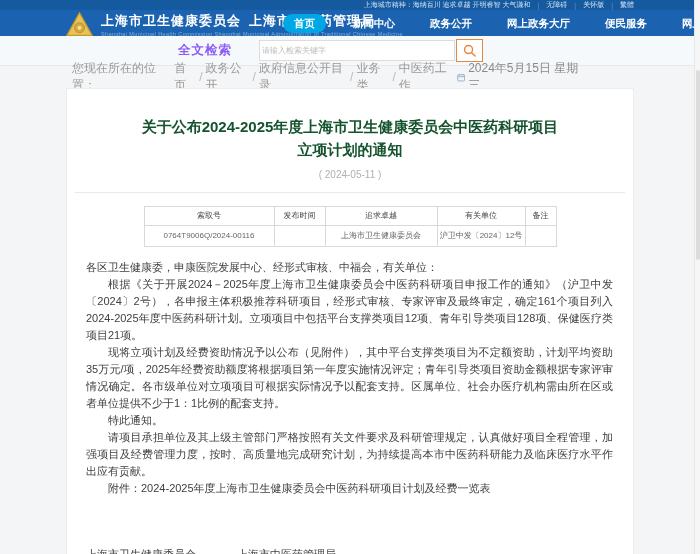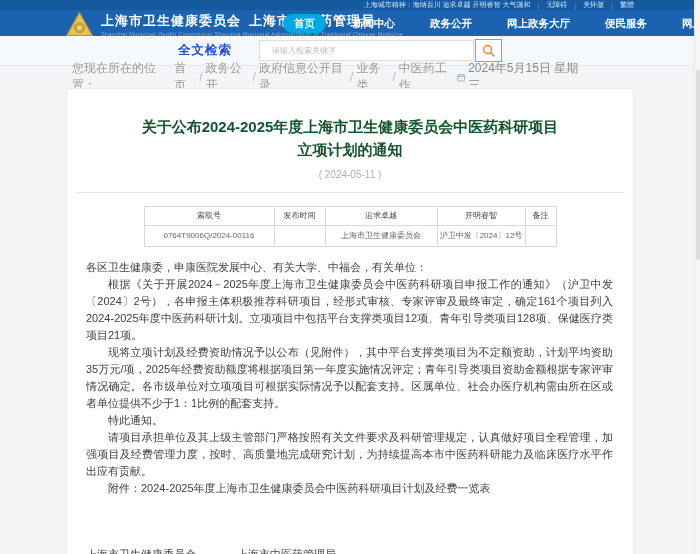--- a/index.html
+++ b/index.html
@@ -20,23 +20,23 @@
   .orgnames .cn span { margin-right:8px; }
   .orgnames .en { font-size:5.5px; color:rgba(255,255,255,.45); letter-spacing:.4px; margin-top:1px; white-space:nowrap; }
   .nav { position:absolute; left:283px; top:14px; display:flex; align-items:center; }
   .nav-item { color:#fff; font-size:10.5px; font-weight:bold; margin-right:19px;
               padding:2.5px 8px; white-space:nowrap; cursor:pointer; }
   .nav-item.active { background:#00a7e5; border-radius:10px; padding:2.5px 11px; }
 
   
   .searchbar { height:30px; background:#f5f9fc; border-bottom:1px solid #e3e9f0;
                display:flex; align-items:center; }
-  .search-label { margin-left:178px; color:#1d4ed8; font-weight:bold; font-size:12.5px; letter-spacing:1px; }
-  .search-input { margin-left:27px; width:215px; height:21px; border:1px solid #dcdcdc; background:#fff;
-                  font-size:8px; color:#333; padding:0 12px; outline:none; }
+  .search-label { margin-left:178px; color:#8b5cf6; font-weight:bold; font-size:12.5px; letter-spacing:1px; }
+  .search-input { margin-left:27px; width:196px; height:21px; border:1px solid #dcdcdc; background:#fff;
+                  font-size:8px; color:#333; padding:0 2px; outline:none; }
   .search-input::placeholder { color:#bbb; }
   .search-btn { width:27px; height:23px; border:1px solid #e8873c; background:#fff; margin-left:1px;
                 display:flex; align-items:center; justify-content:center; cursor:pointer; }
 
   
   .crumbrow { height:22px; display:flex; align-items:center; font-size:12px; color:#999;
               padding-left:72px; background:#f3f5f7; }
   .crumbrow .crumb { color:#999; margin:0 3px; cursor:pointer; }
   .crumbrow .crumb-sep { color:#bbb; }
   .crumb-date { margin-left:auto; padding-right:120px; display:flex; align-items:center; color:#8a8a8a; }
@@ -156,35 +156,35 @@
           <col style="width:51px">
           <col style="width:112px">
           <col style="width:88px">
           <col style="width:31px">
       </colgroup>
       <tbody>
           <tr>
         <th>索取号</th>
         <th>发布时间</th>
         <th>追求卓越</th>
-        <th>开明睿智</th>
+        <th>有关单位</th>
         <th>备注</th>
       </tr>
       <tr>
         <td>0764T9006Q/2024-00116</td>
         <td></td>
         <td>上海市卫生健康委员会</td>
         <td>沪卫中发〔2024〕12号</td>
         <td></td>
       </tr>
     </tbody>
       </table>
 
     <div class="doc-body">
-      <p>各区卫生健康委，申康医院发展中心、有关大学、中福会，有关单位：</p>
+      <p>各区卫生健康委，申康医院发展中心、经形式审核、中福会，有关单位：</p>
       <p class="indent">根据《关于开展2024－2025年度上海市卫生健康委员会中医药科研项目申报工作的通知》（沪卫中发〔2024〕2号），各申报主体积极推荐科研项目，经形式审核、专家评审及最终审定，确定161个项目列入2024-2025年度中医药科研计划。立项项目中包括平台支撑类项目12项、青年引导类项目128项、保健医疗类项目21项。</p>
       <p class="indent">现将立项计划及经费资助情况予以公布（见附件），其中平台支撑类项目为不定额资助，计划平均资助35万元/项，2025年经费资助额度将根据项目第一年度实施情况评定；青年引导类项目资助金额根据专家评审情况确定。各市级单位对立项项目可根据实际情况予以配套支持。区属单位、社会办医疗机构需由所在区或者单位提供不少于1：1比例的配套支持。</p>
       <p class="indent">特此通知。</p>
       <p class="indent">请项目承担单位及其上级主管部门严格按照有关文件要求及科研管理规定，认真做好项目全程管理，加强项目及经费管理力度，按时、高质量地完成研究计划，为持续提高本市中医药科研能力及临床医疗水平作出应有贡献。</p>
       <p class="attachment">附件：2024-2025年度上海市卫生健康委员会中医药科研项目计划及经费一览表</p>
       <div class="signature">
         <div class="orgs">
           <span>上海市卫生健康委员会</span>
           <span>上海市中医药管理局</span>
         </div>

